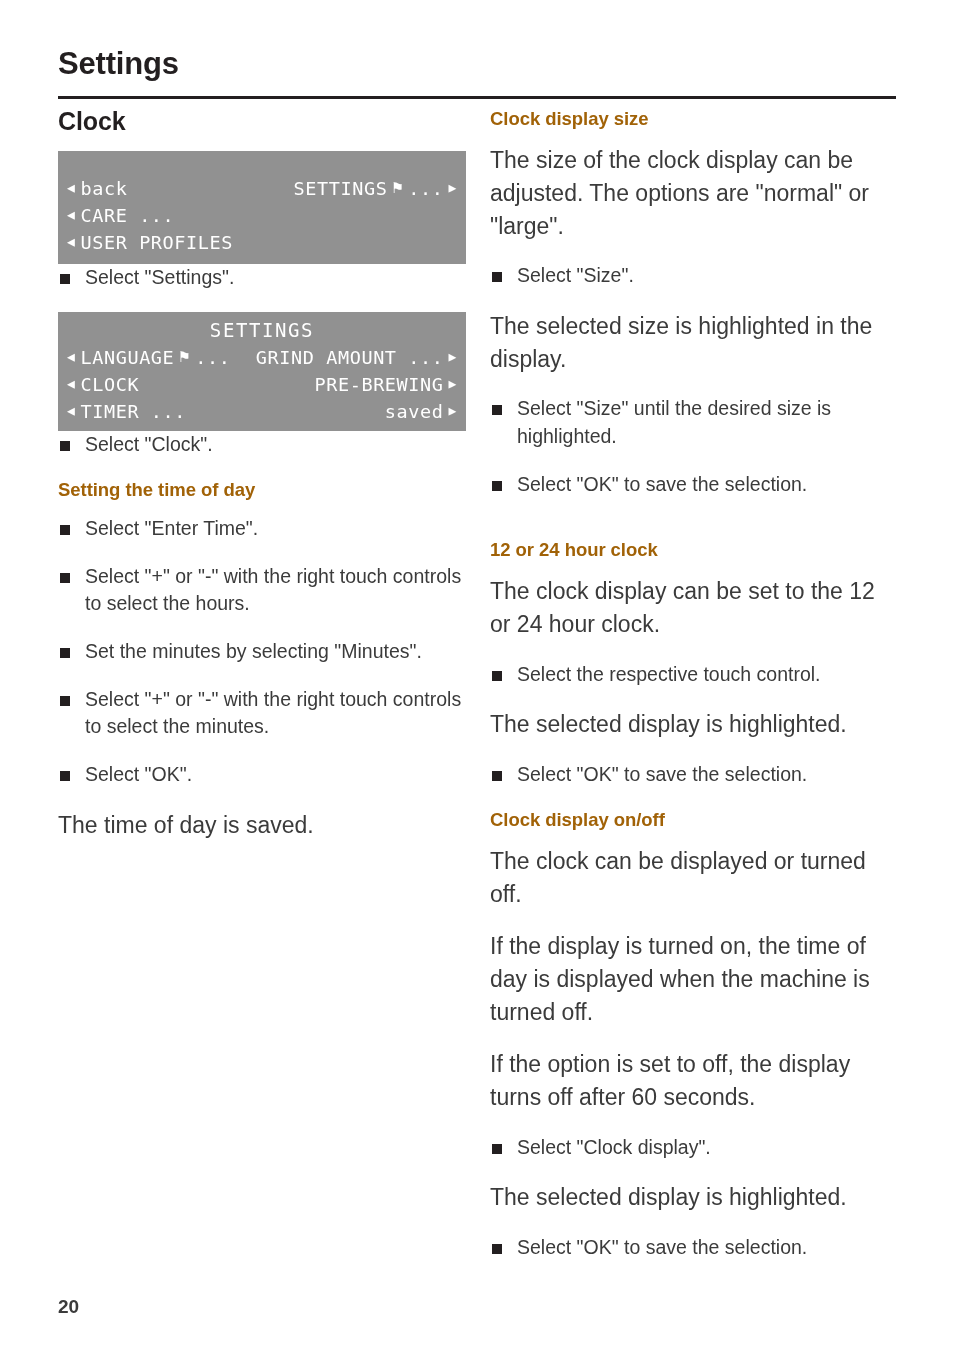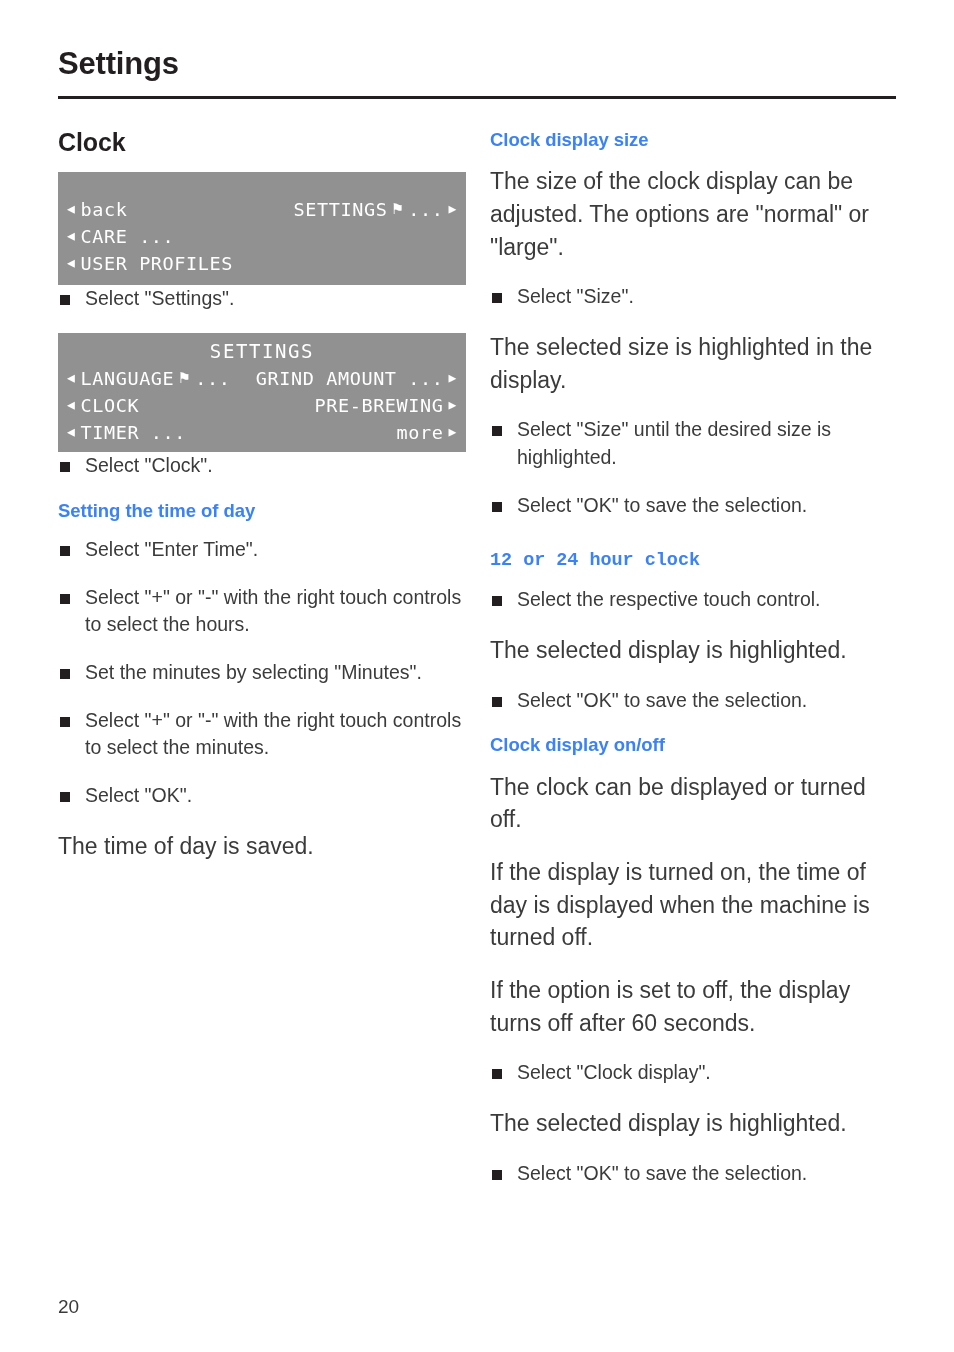--- a/index.html
+++ b/index.html
@@ -41,42 +41,42 @@
     left: 58px;
     top: 96px;
     width: 838px;
     height: 3px;
     background: #231f20;
   }
 
   
   .col {
     position: absolute;
-    top: 129px;
+    top: 108px;
     width: 408px;
   }
   .col-left  { left: 58px;  }
   .col-right { left: 490px; }
 
   
   h2.section-title {
     margin: 0 0 17px 0;
     font-size: 25px;
     font-weight: bold;
     line-height: 1.05;
     letter-spacing: -0.1px;
     color: #231f20;
   }
   h3.sub-title {
     margin: 0 0 14px 0;
     font-size: 18.5px;
     font-weight: bold;
     line-height: 1.2;
     letter-spacing: -0.05px;
-    color: #3b82f6;
+    color: #a16207;
   }
   h3.sub-title.spaced { margin-top: 12px; }
 
   p.para {
     margin: 0 0 20px 0;
     font-size: 23px;
     line-height: 1.42;
     color: #3b3b3b;
   }
 
@@ -156,20 +156,21 @@
     margin-top: 12px;
   }
 
   
   .page-number {
     position: absolute;
     left: 58px;
     top: 1296px;
     font-size: 19px;
     color: #3b3b3b;
+    font-weight: bold;
   }
 </style>
 </head>
 <body>
 
 <div class="page">
 
   <div class="page-title">Settings</div>
   <div class="header-rule"></div>
 
@@ -243,21 +244,21 @@
           <span class="caret">▶</span>
         </span>
       </div>
 
       <div class="lcd-row">
         <span class="lcd-cell">
           <span class="caret">◀</span>
           <span>TIMER ...</span>
         </span>
         <span class="lcd-cell right">
-          <span>more</span>
+          <span>saved</span>
           <span class="caret">▶</span>
         </span>
       </div>
     </div>
 
     <ul class="bullets after-lcd">
       <li>
         <span class="sq"></span>
         <span>Select "Clock".</span>
       </li>
@@ -306,21 +307,22 @@
       <li>
         <span class="sq"></span>
         <span>Select "Size" until the desired size is highlighted.</span>
       </li>
       <li>
         <span class="sq"></span>
         <span>Select "OK" to save the selection.</span>
       </li>
     </ul>
 
-    <h3 class="sub-title spaced" style="margin-top:31px;font-family:Liberation Mono, monospace;">12 or 24 hour clock</h3>
+    <h3 class="sub-title spaced" style="margin-top:41px;">12 or 24 hour clock</h3>
+    <p class="para">The clock display can be set to the 12 or 24 hour clock.</p>
     <ul class="bullets">
       <li>
         <span class="sq"></span>
         <span>Select the respective touch control.</span>
       </li>
     </ul>
     <p class="para">The selected display is highlighted.</p>
     <ul class="bullets">
       <li>
         <span class="sq"></span>

